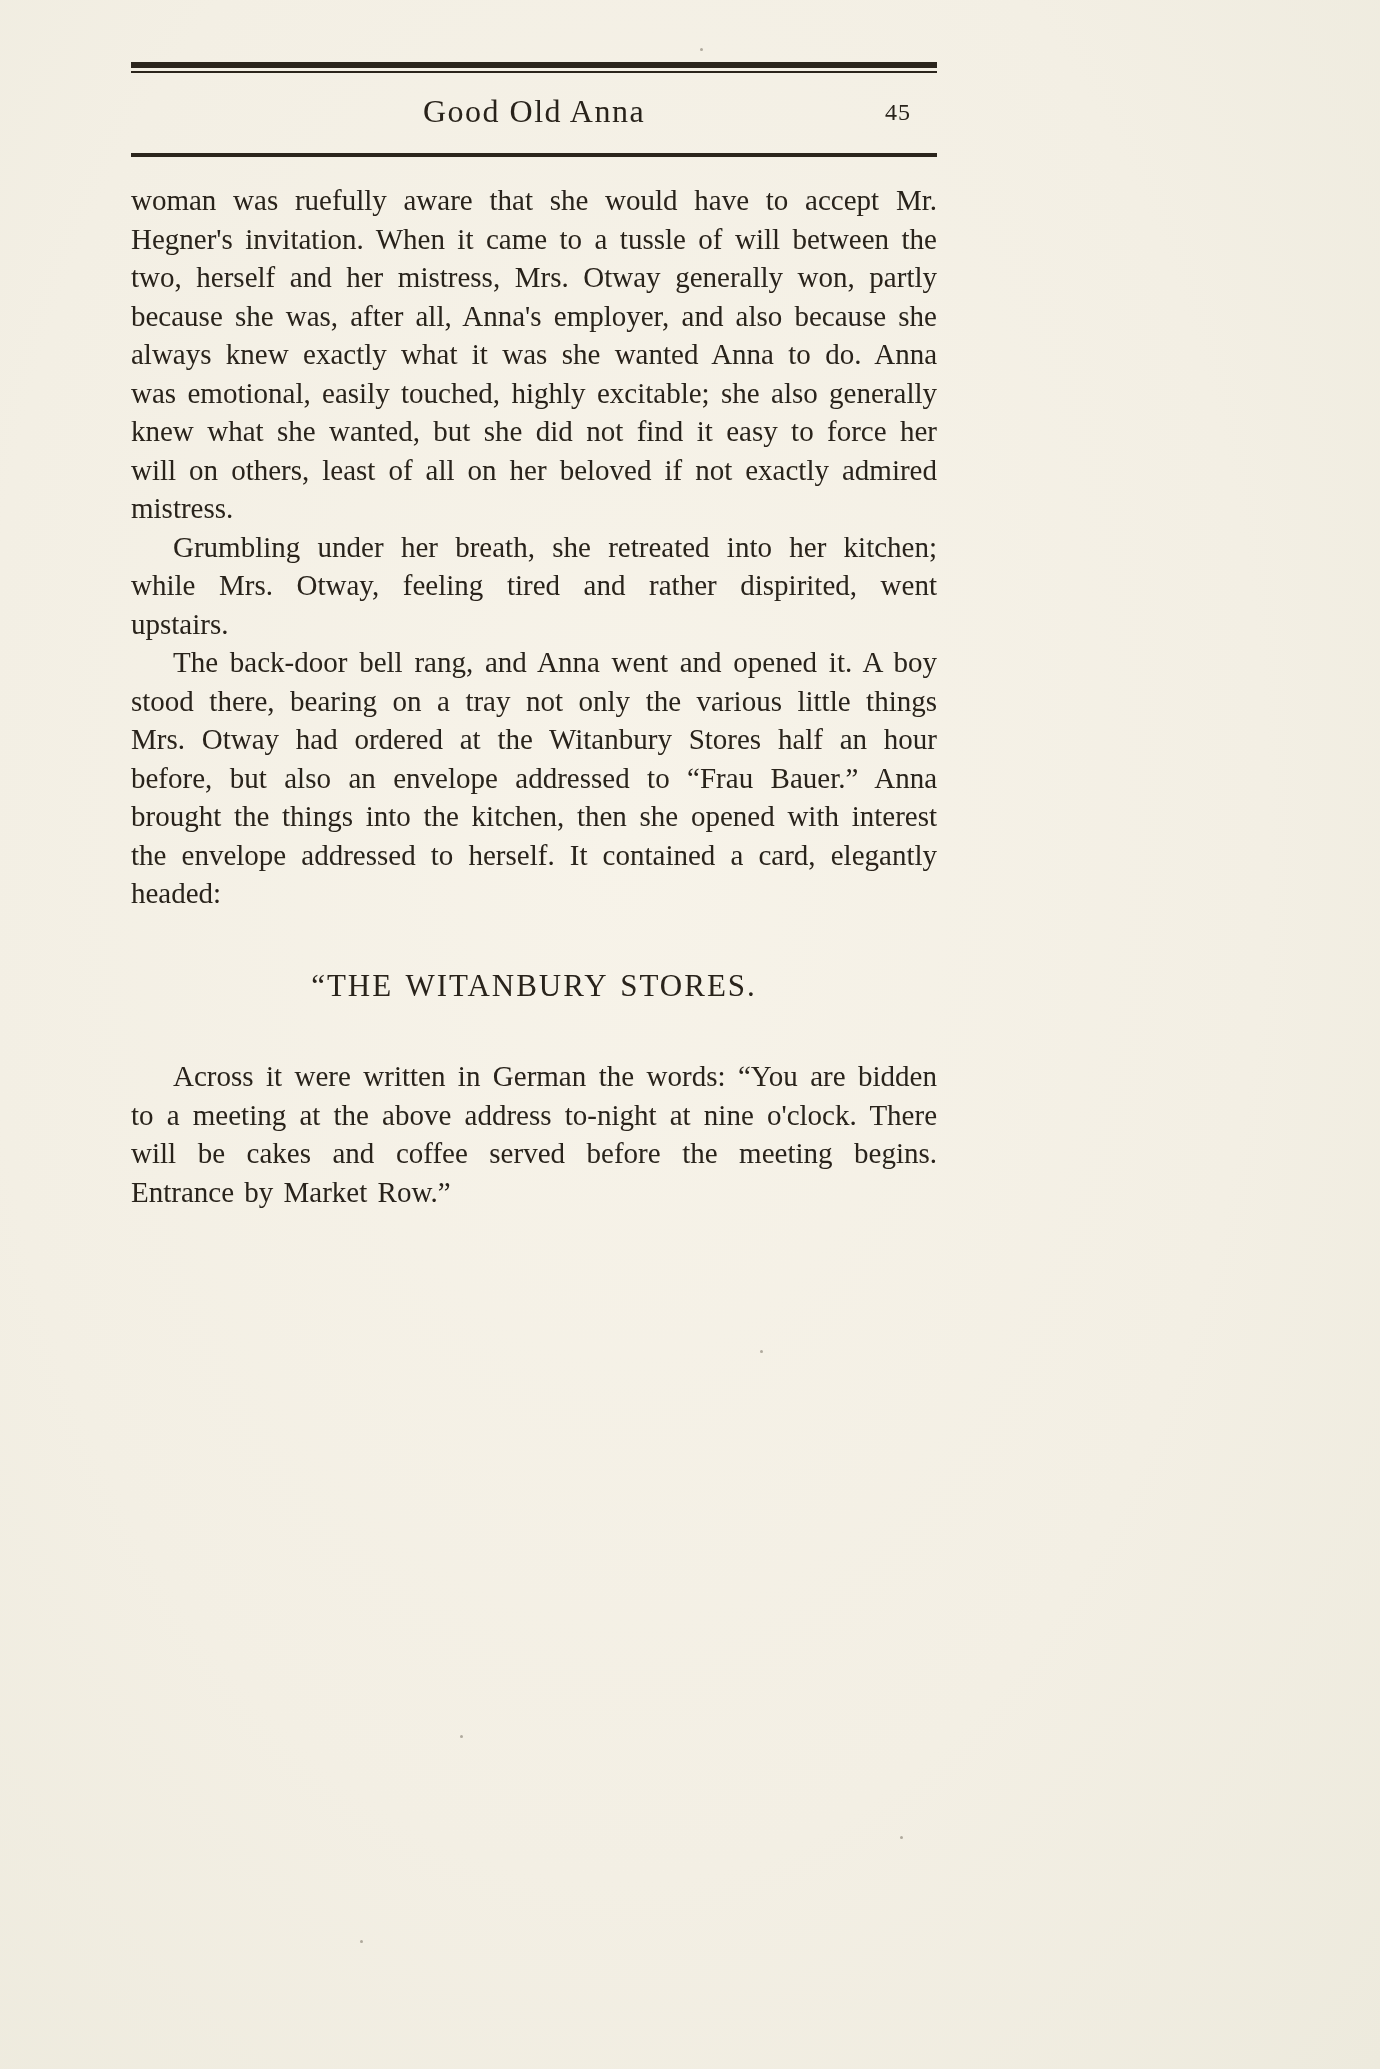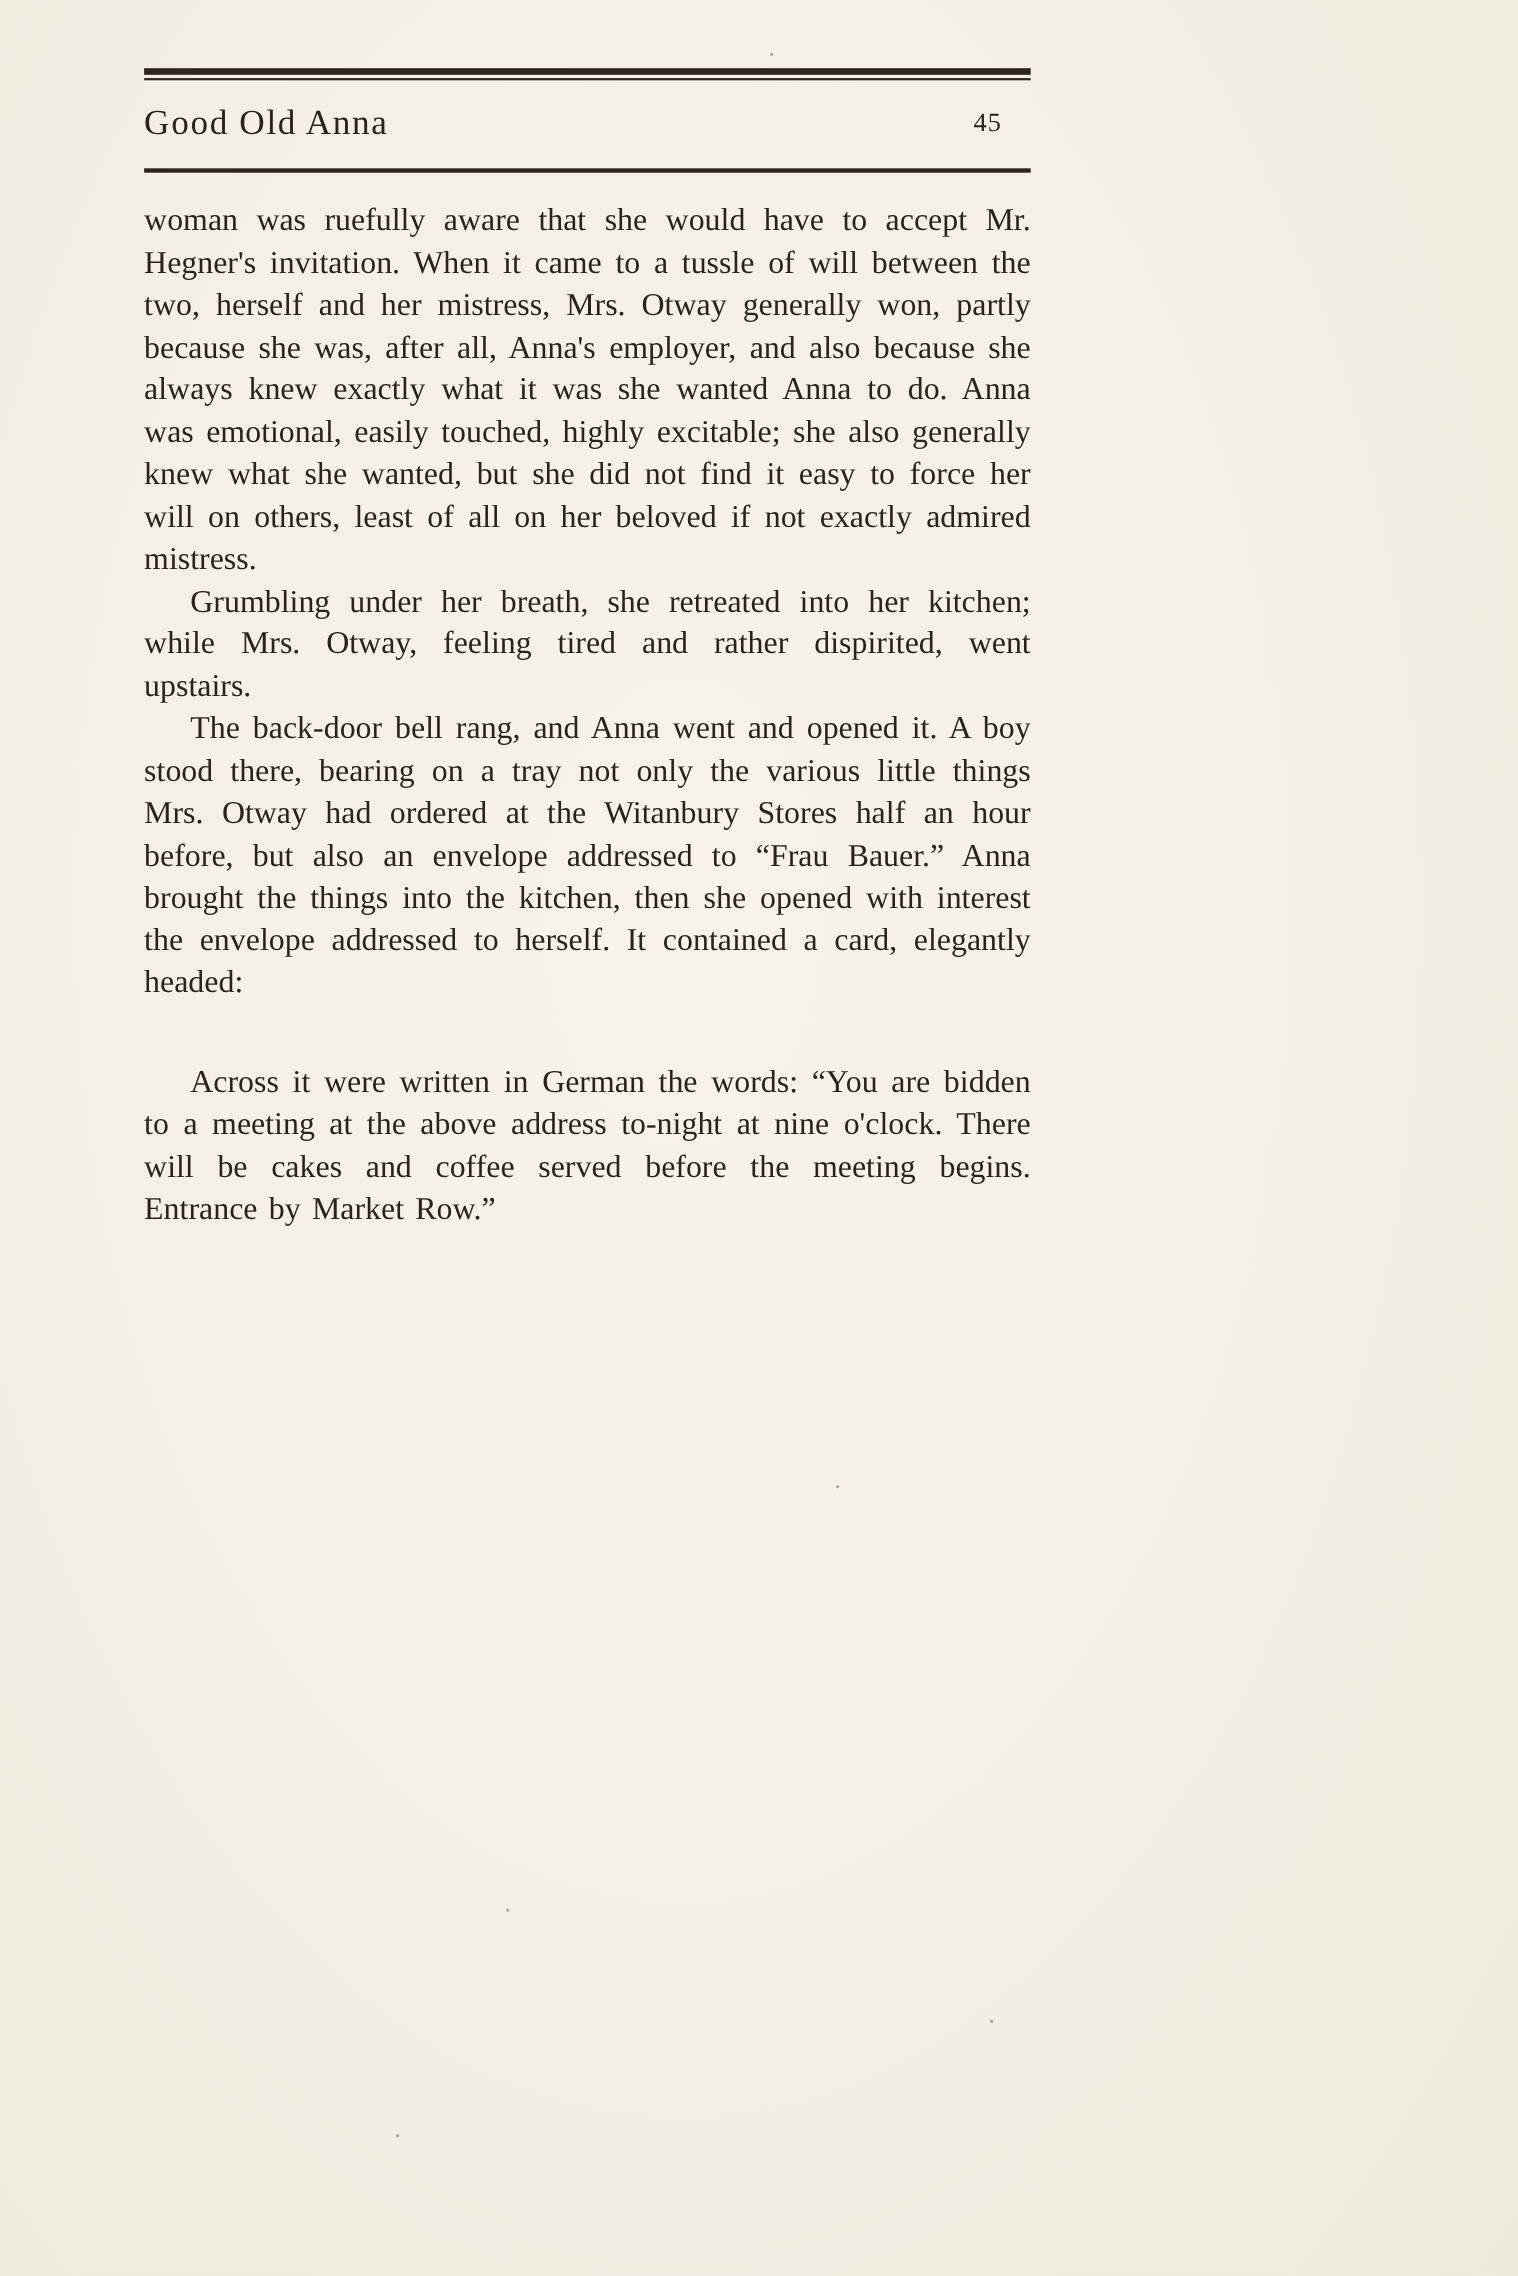--- a/index.html
+++ b/index.html
@@ -31,20 +31,21 @@
   }
   .running-head {
     position: relative;
     height: 80px;
   }
   .running-title {
     position: absolute;
     left: 0;
     right: 0;
     top: 20px;
+    text-align: center;
     font-size: 32px;
     letter-spacing: 1.5px;
   }
   .page-number {
     position: absolute;
     right: 26px;
     top: 26px;
     font-size: 24px;
     letter-spacing: 1px;
   }
@@ -110,20 +111,21 @@
     <div class="rule-single"></div>
 
     <div class="body-text">
 
       <p class="continuation">woman was ruefully aware that she would have to accept Mr. Hegner's invitation. When it came to a tussle of will between the two, herself and her mistress, Mrs. Otway generally won, partly because she was, after all, Anna's employer, and also because she always knew exactly what it was she wanted Anna to do. Anna was emotional, easily touched, highly excitable; she also generally knew what she wanted, but she did not find it easy to force her will on others, least of all on her beloved if not exactly admired mistress.</p>
 
       <p>Grumbling under her breath, she retreated into her kitchen; while Mrs. Otway, feeling tired and rather dispirited, went upstairs.</p>
 
       <p>The back-door bell rang, and Anna went and opened it. A boy stood there, bearing on a tray not only the various little things Mrs. Otway had ordered at the Witanbury Stores half an hour before, but also an envelope addressed to “Frau Bauer.” Anna brought the things into the kitchen, then she opened with interest the envelope addressed to herself. It contained a card, elegantly headed:</p>
 
+      <p class="card-title">“THE WITANBURY STORES.</p>
 
 
       <p class="final-para">Across it were written in German the words: “You are bidden to a meeting at the above address to-night at nine o'clock. There will be cakes and coffee served before the meeting begins. Entrance by Market Row.”</p>
 
     </div>
   </div>
 
   <div class="speck" style="left:700px; top:48px; width:3px; height:3px;"></div>
   <div class="speck" style="left:760px; top:1350px; width:3px; height:3px;"></div>
   <div class="speck" style="left:900px; top:1836px; width:3px; height:3px;"></div>

